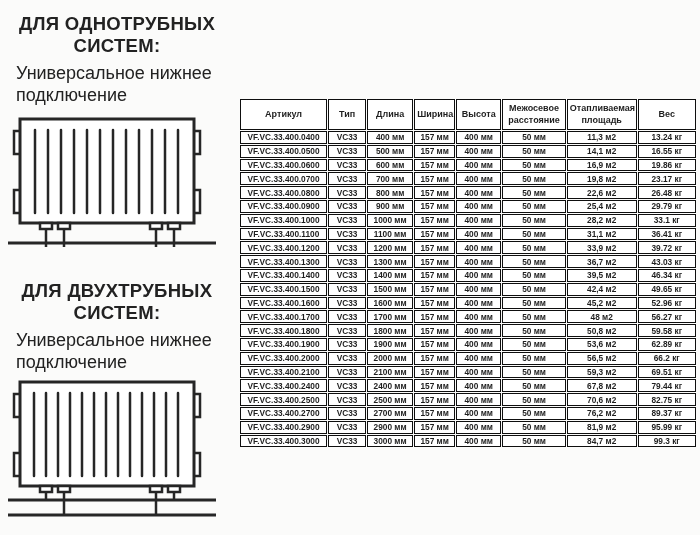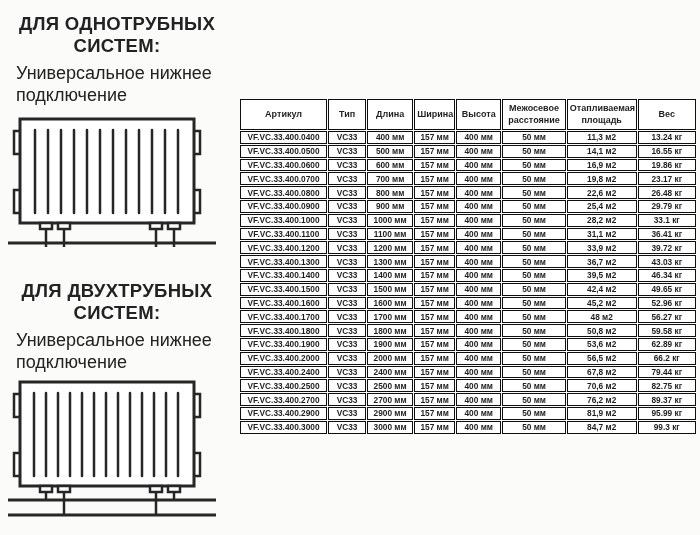--- a/index.html
+++ b/index.html
@@ -365,20 +365,30 @@
         <td>VF.VC.33.400.2000</td>
         <td>VC33</td>
         <td>2000 мм</td>
         <td>157 мм</td>
         <td>400 мм</td>
         <td>50 мм</td>
         <td>56,5 м2</td>
         <td>66.2 кг</td>
       </tr>
       <tr>
+        <td>VF.VC.33.400.2100</td>
+        <td>VC33</td>
+        <td>2100 мм</td>
+        <td>157 мм</td>
+        <td>400 мм</td>
+        <td>50 мм</td>
+        <td>59,3 м2</td>
+        <td>69.51 кг</td>
+      </tr>
+      <tr>
         <td>VF.VC.33.400.2400</td>
         <td>VC33</td>
         <td>2400 мм</td>
         <td>157 мм</td>
         <td>400 мм</td>
         <td>50 мм</td>
         <td>67,8 м2</td>
         <td>79.44 кг</td>
       </tr>
       <tr>

